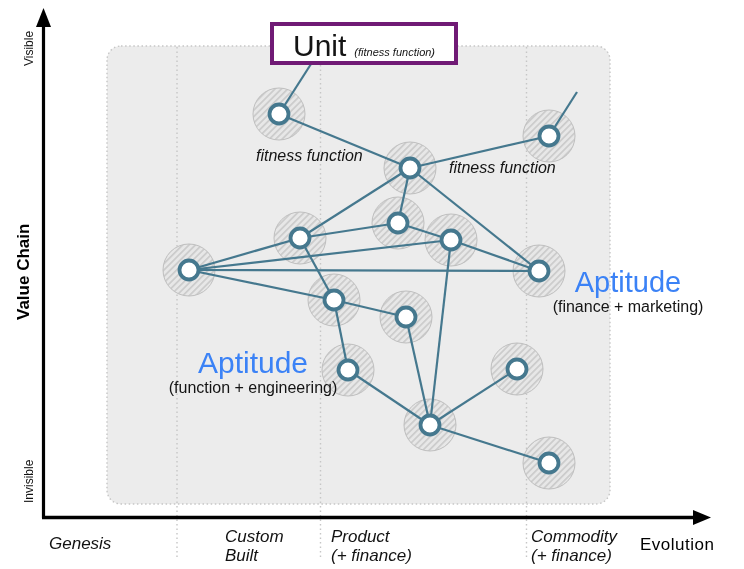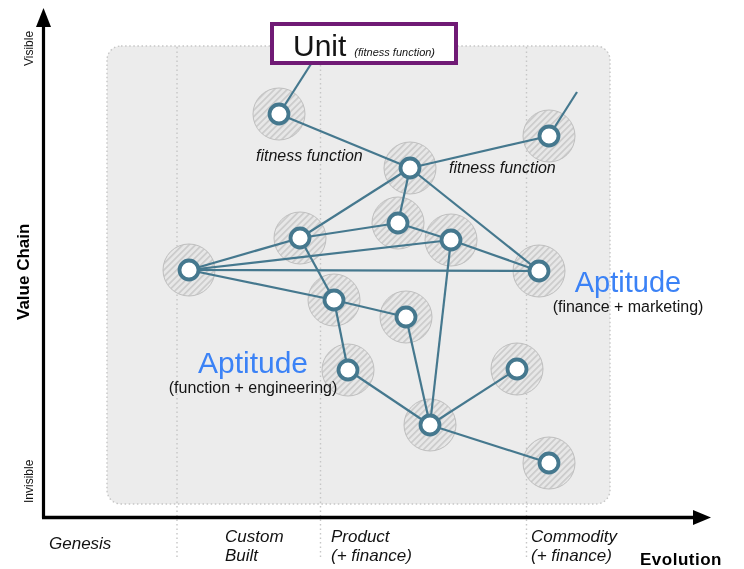--- a/index.html
+++ b/index.html
@@ -16,21 +16,21 @@
     padding-top:3px;
   }
   .unit-title{font-size:30px;line-height:34px;color:#141414;}
   .unit-sub{font-size:11px;font-style:italic;color:#141414;}
   .big-label{font-size:29px;color:#141414;}
   .fitness{font-size:16px;font-style:italic;color:#141414;}
   .apt-block{position:absolute;text-align:center;}
   .apt-title{font-size:30px;line-height:32px;color:#3b82f6;}
   .apt-sub{font-size:16px;line-height:18px;color:#141414;text-align:center;}
   .stage-lbl{font-size:17px;font-style:italic;line-height:19px;color:#121212;}
-  .evolution{font-size:17px;font-weight:bold;letter-spacing:.5px;color:#000;margin-top:15px;}
+  .evolution{font-size:17px;font-weight:normal;letter-spacing:.5px;color:#000;}
   .rot{transform-origin:0 0;transform:rotate(-90deg);}
   .vis-lbl{font-size:12px;color:#121212;}
   .vchain{font-size:17px;font-weight:bold;color:#000;}
 </style>
 </head>
 <body>
 
 <div id="stage">
 
   <svg id="map-svg" width="744" height="569" viewBox="0 0 744 569">

